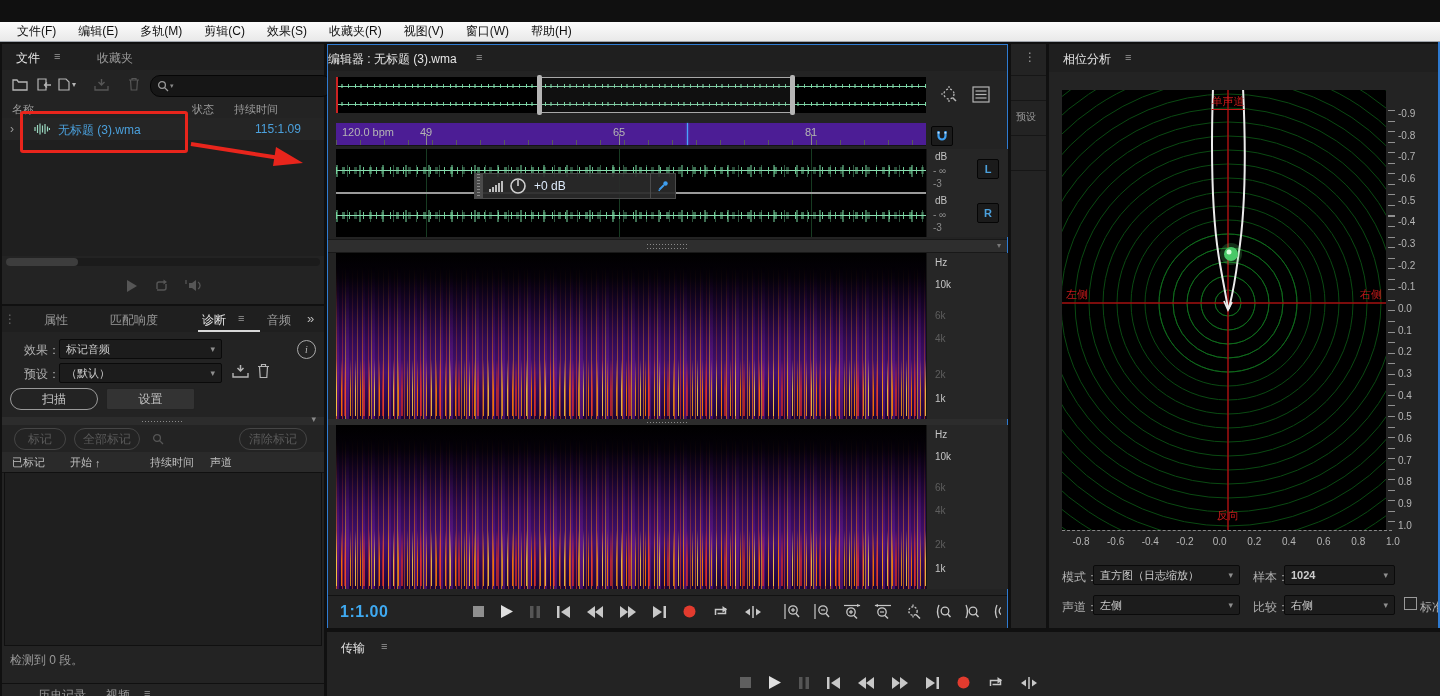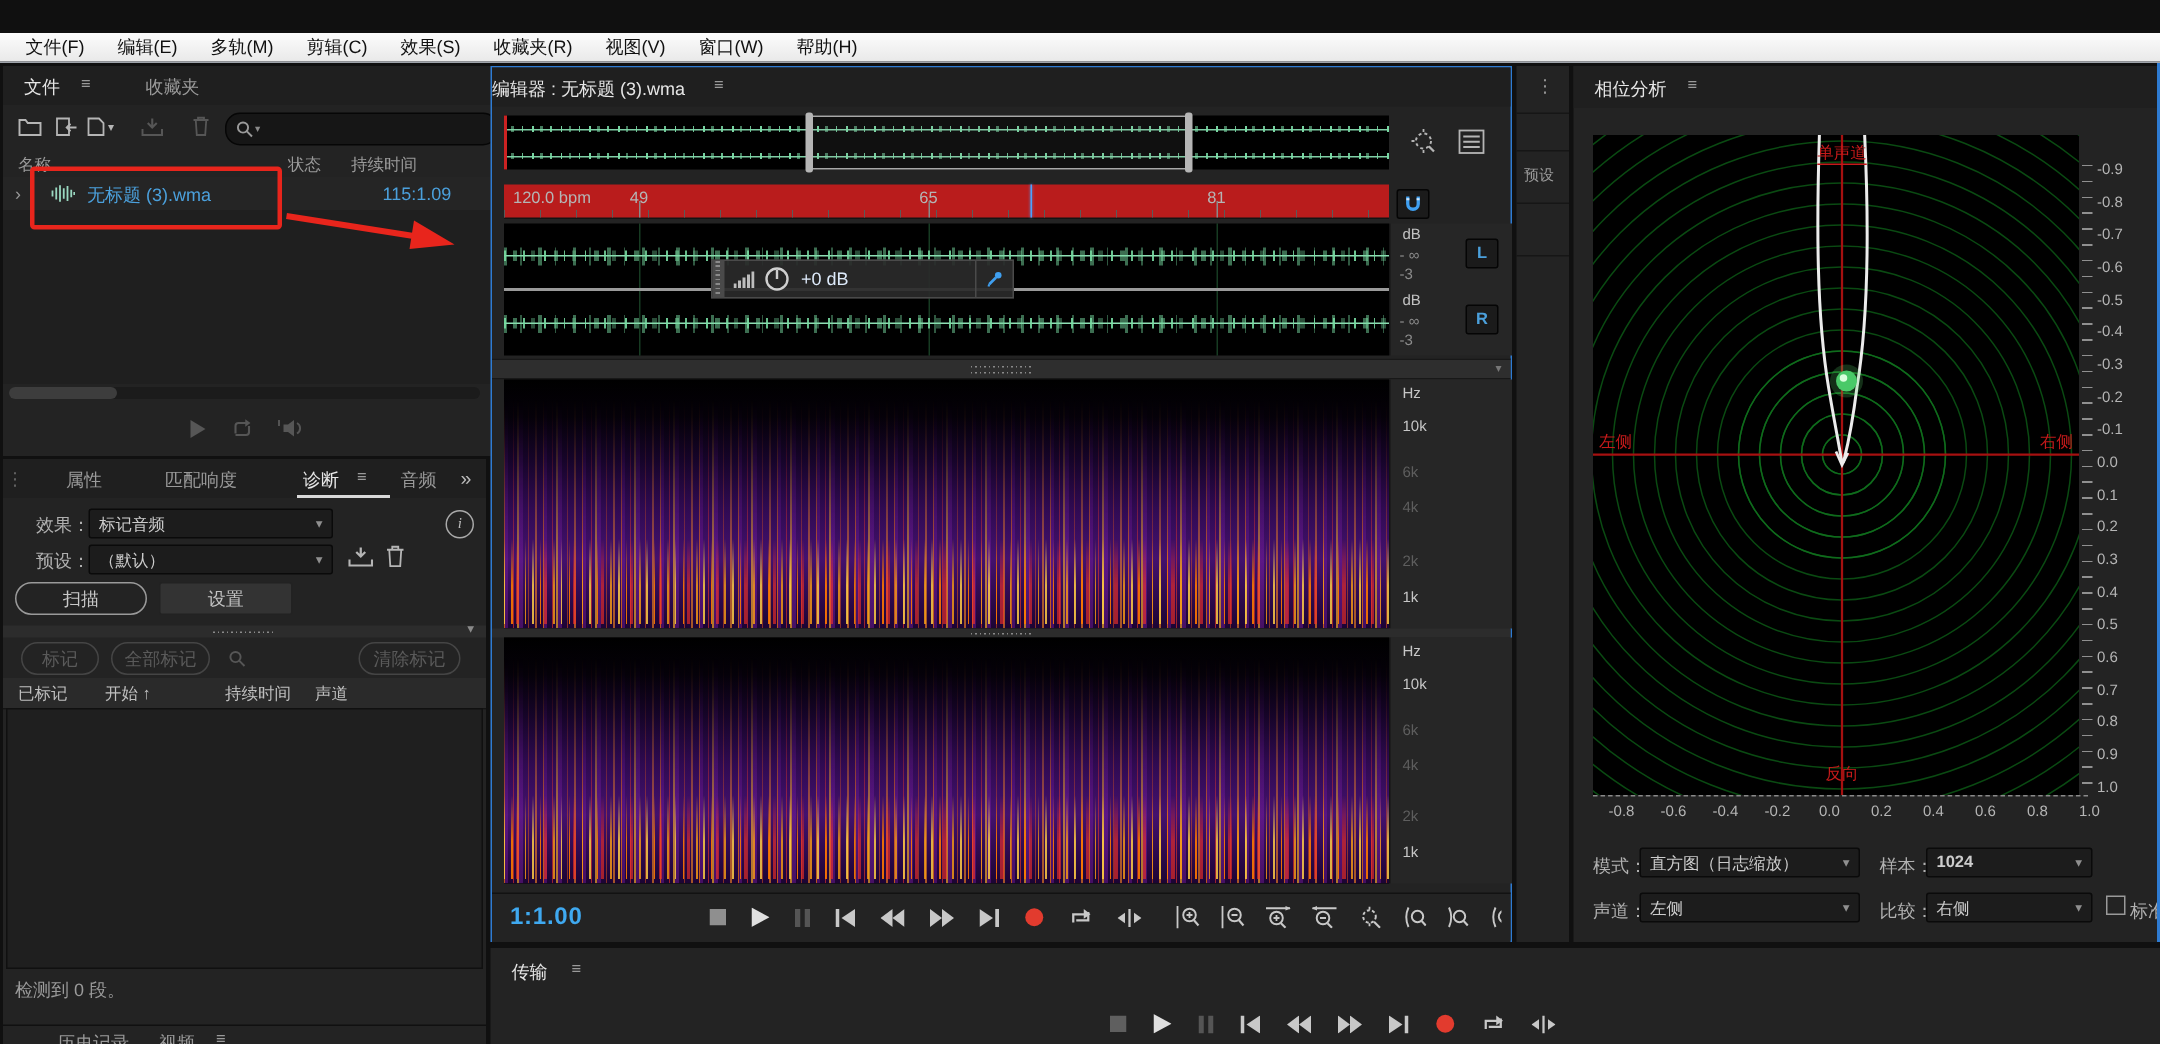--- a/index.html
+++ b/index.html
@@ -143,21 +143,21 @@
     <span class="menu-item">编辑(E)</span>
     <span class="menu-item">多轨(M)</span>
     <span class="menu-item">剪辑(C)</span>
     <span class="menu-item">效果(S)</span>
     <span class="menu-item">收藏夹(R)</span>
     <span class="menu-item">视图(V)</span>
     <span class="menu-item">窗口(W)</span>
     <span class="menu-item">帮助(H)</span>
   </div>
 
-  <div class="abs panel" style="left:2px;top:44px;width:322px;height:260px;padding-left:28px;">
+  <div class="abs panel" style="left:2px;top:44px;width:322px;height:260px;">
     <div class="abs tabrow" style="left:0;top:0;right:0;height:26px;">
       <span class="abs tab-active" style="left:14px;top:6px;">文件</span>
       <span class="abs hamb" style="left:46px;top:6px;">≡</span>
       <span class="abs" style="left:95px;top:6px;">收藏夹</span>
     </div>
 
     <div class="abs" style="left:0;top:28px;right:0;height:26px;">
       <span class="abs ico" style="left:10px;top:6px;">
         <svg width="16" height="13" viewBox="0 0 16 13">
             <path d="M1,2 h4 l1.5,2 H15 v8 H1 z M1,2 v10" fill="none" stroke="currentColor" stroke-width="1.3"></path>
@@ -351,21 +351,21 @@
       </span>
     <span class="abs ico" style="left:644px;top:41px;">
       <svg width="18" height="17" viewBox="0 0 18 17">
           <rect x="1" y="1" width="16" height="15" fill="none" stroke="currentColor" stroke-width="1.2"></rect>
           <line x1="3.5" y1="5" x2="14.5" y2="5" stroke="currentColor" stroke-width="1.2"></line>
           <line x1="3.5" y1="8.5" x2="14.5" y2="8.5" stroke="currentColor" stroke-width="1.2"></line>
           <line x1="3.5" y1="12" x2="14.5" y2="12" stroke="currentColor" stroke-width="1.2"></line>
         </svg>
       </span>
 
-    <div class="abs" style="left:8px;top:78px;width:590px;height:22px;background:#b91c1c;border-bottom:1px solid #141414;">
+    <div class="abs" style="left:8px;top:78px;width:590px;height:22px;background:#4c1d95;border-bottom:1px solid #141414;">
       <span class="abs" style="left:6px;top:3px;color:#b5b5b5;font-size:11px;">120.0 bpm</span>
       <span class="abs" style="left:90px;top:3px;transform:translateX(-50%);color:#b5b5b5;font-size:11px;">49</span>
       <span class="abs" style="left:283px;top:3px;transform:translateX(-50%);color:#b5b5b5;font-size:11px;">65</span>
       <span class="abs" style="left:475px;top:3px;transform:translateX(-50%);color:#b5b5b5;font-size:11px;">81</span>
       <div class="abs" style="left:0;bottom:0;width:100%;height:5px;background:repeating-linear-gradient(90deg,#5a5a5a 0 1px,transparent 1px 24px);"></div>
       <div class="abs" style="left:90px;bottom:0;width:1px;height:11px;background:#8a8a8a;"></div>
       <div class="abs" style="left:283px;bottom:0;width:1px;height:11px;background:#8a8a8a;"></div>
       <div class="abs" style="left:475px;bottom:0;width:1px;height:11px;background:#8a8a8a;"></div>
       <div class="abs" style="left:351px;top:0;width:1px;height:22px;background:#4aa3ff;box-shadow:0 0 2px #4aa3ff;"></div>
     </div>

